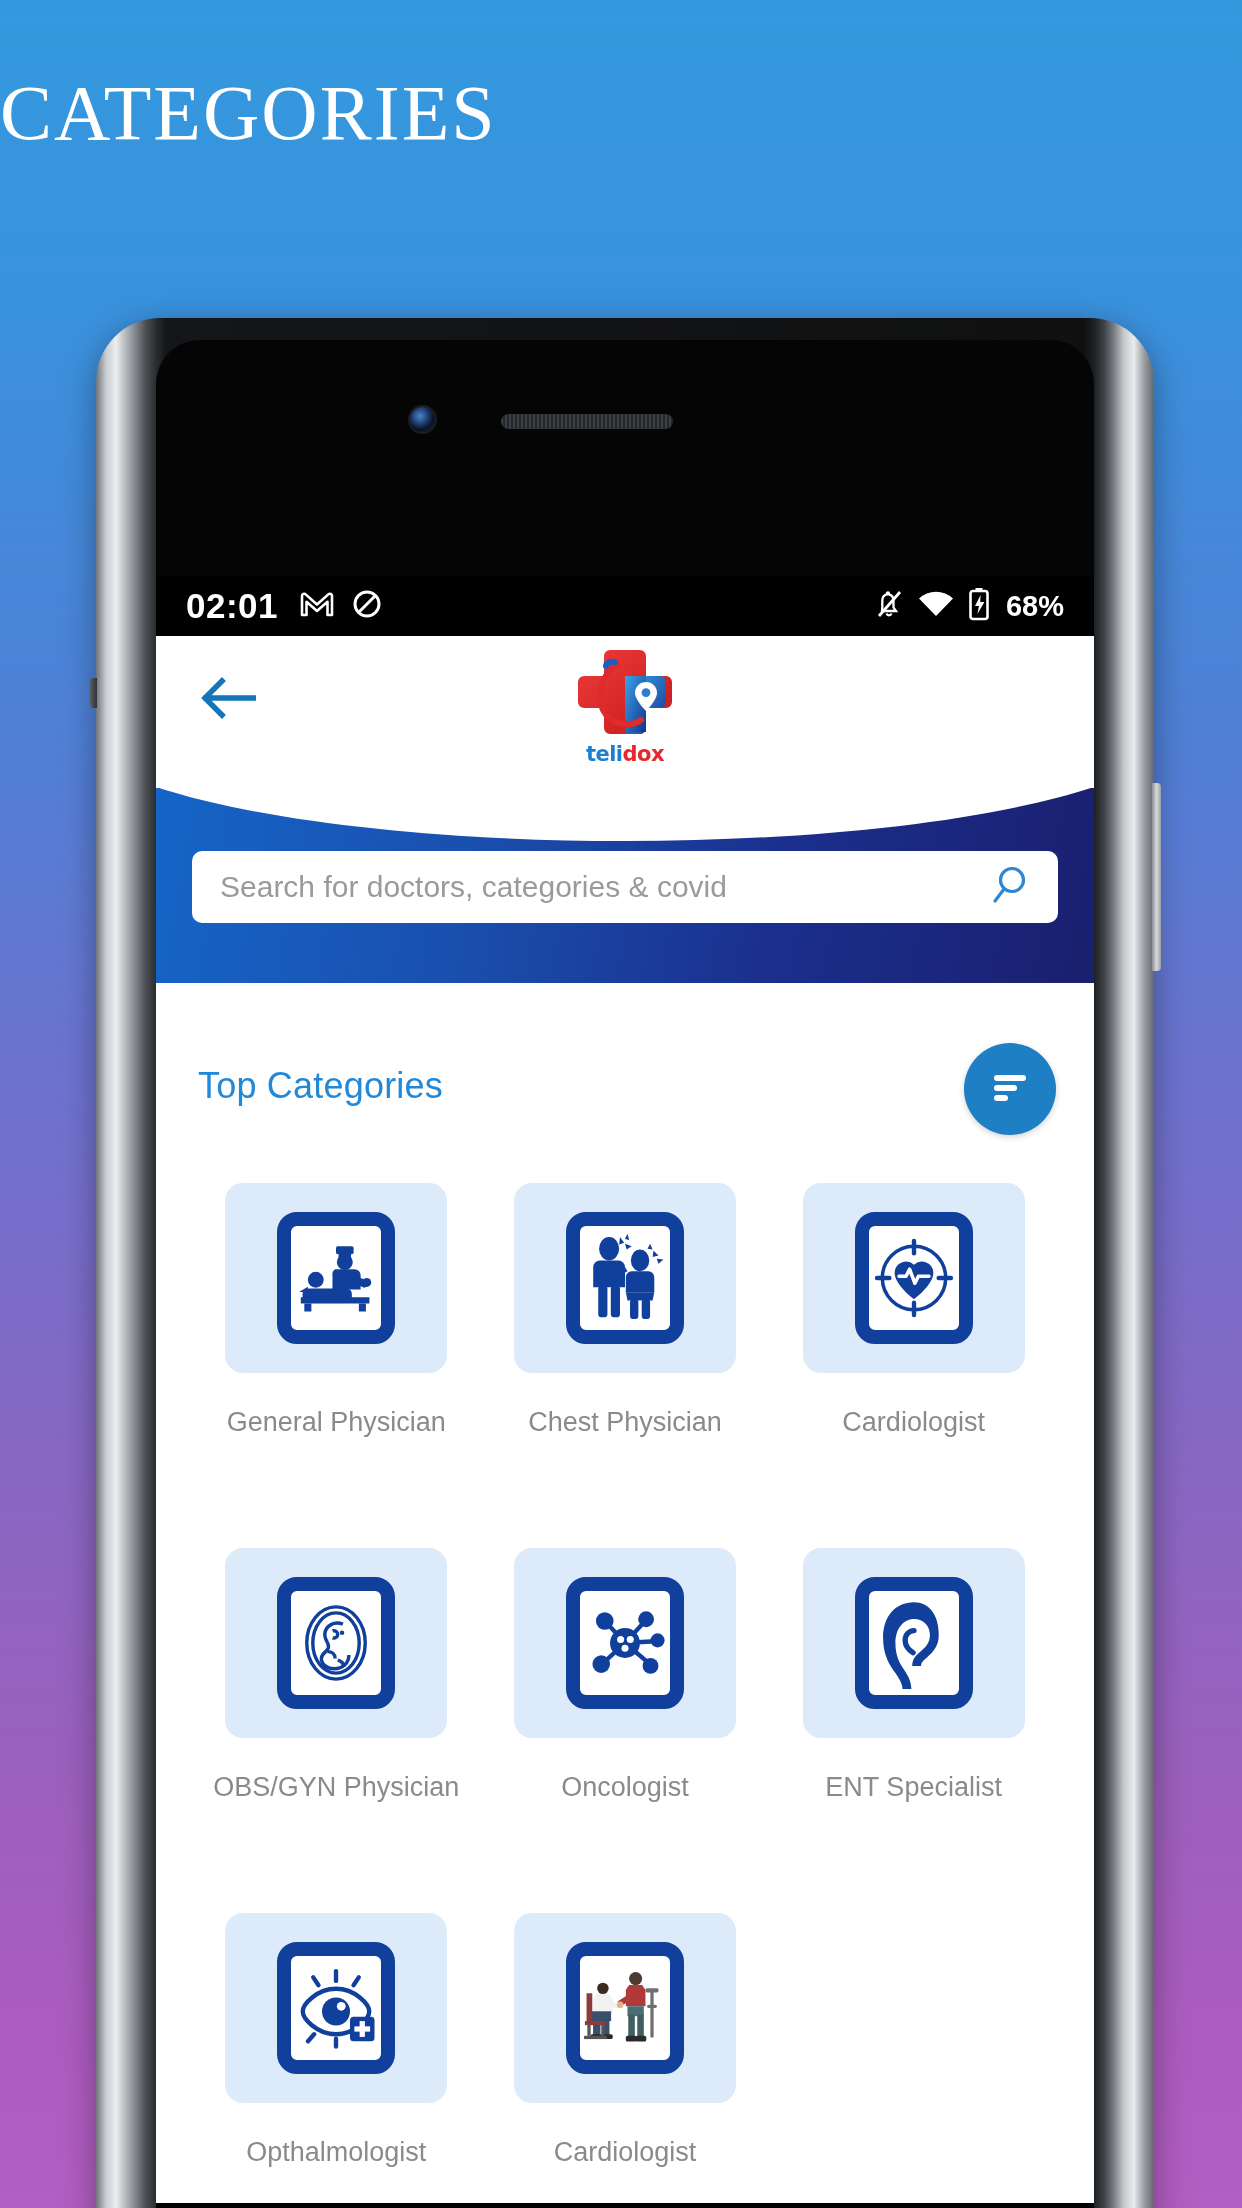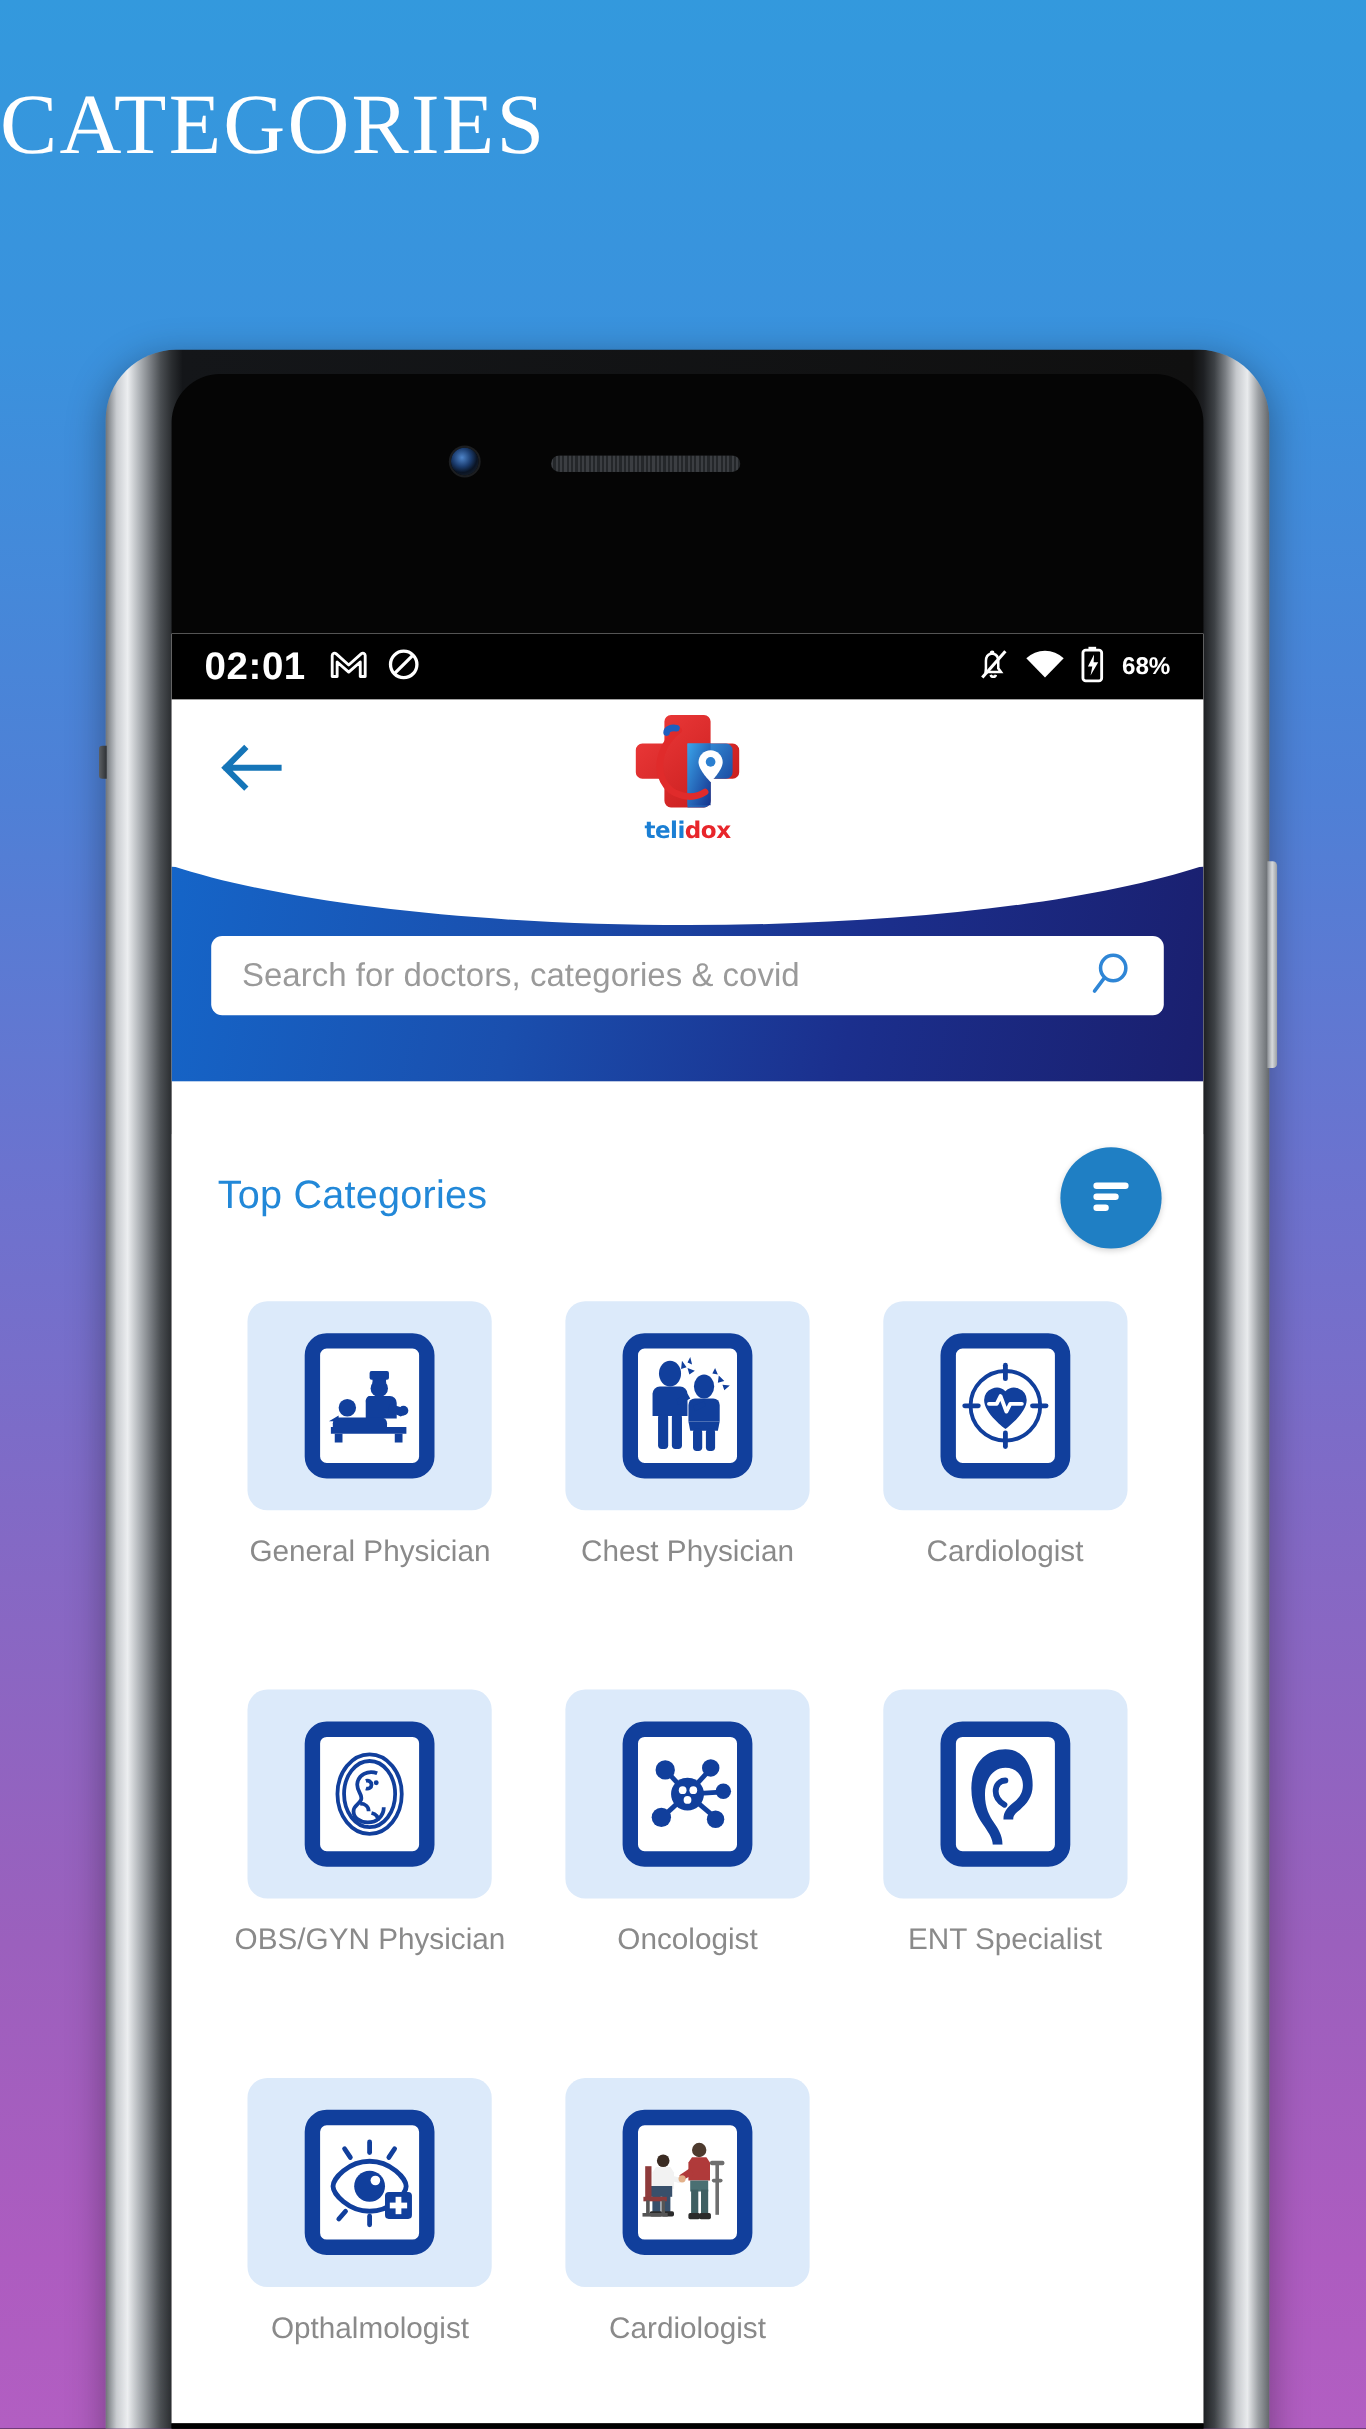--- a/index.html
+++ b/index.html
@@ -134,21 +134,21 @@
     align-items: center;
     padding: 0 30px;
   }
   #status-clock {
     font-size: 35px;
     font-weight: 700;
     letter-spacing: 0.5px;
   }
   .status-left-icons { display: flex; align-items: center; gap: 18px; margin-left: 22px; }
   .status-right { margin-left: auto; display: flex; align-items: center; gap: 14px; }
-  #battery-pct { font-size: 22px; font-weight: 700; margin-left: 2px; text-align: right; }
+  #battery-pct { font-size: 29px; font-weight: 700; margin-left: 2px; text-align: right; }
 
   
   #app-header {
     position: relative;
     height: 152px;
     background: #ffffff;
   }
   #back-arrow {
     position: absolute;
     left: 44px;
@@ -260,21 +260,21 @@
   .cat-card {
     width: 222px;
     height: 190px;
     background: #dceafa;
     border-radius: 18px;
     display: flex;
     align-items: center;
     justify-content: center;
   }
   .cat-label {
-    margin-top: 22px;
+    margin-top: 34px;
     font-size: 27px;
     color: #8a8a8a;
     text-align: center;
     white-space: nowrap;
   }
   .icon-frame {
     width: 118px;
     height: 132px;
     border: 14px solid #113f9c;
     border-radius: 20px;

